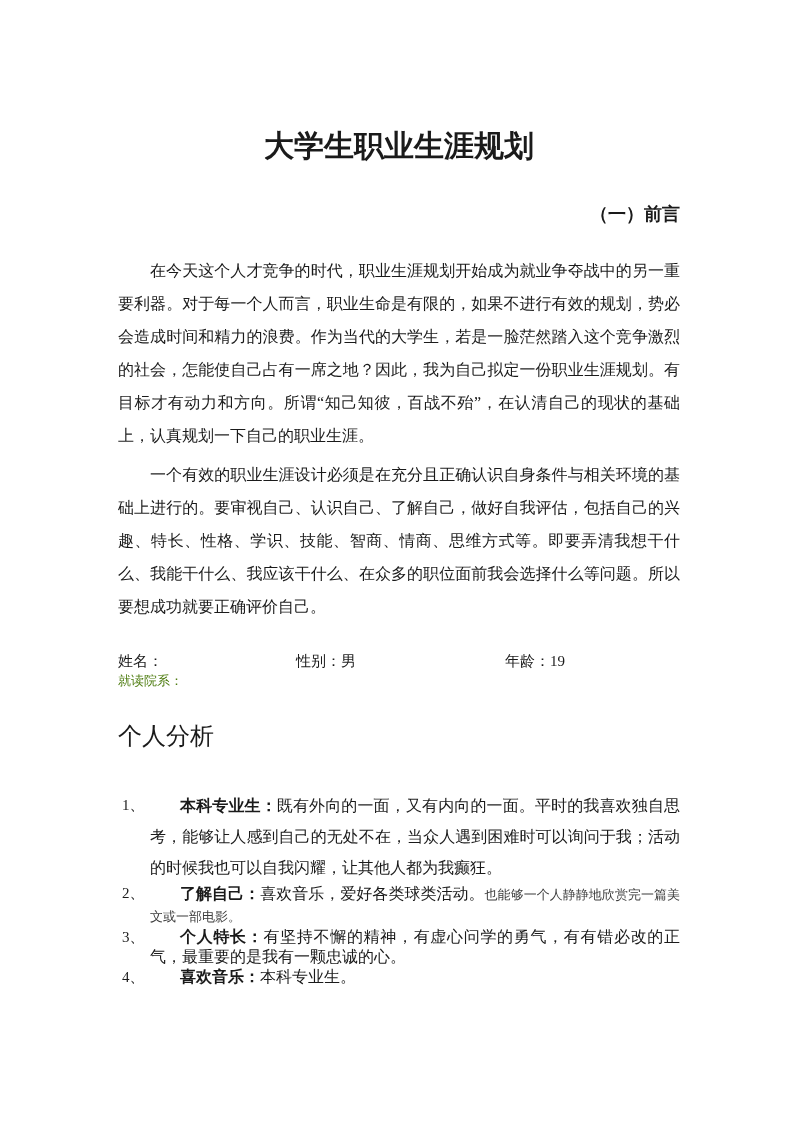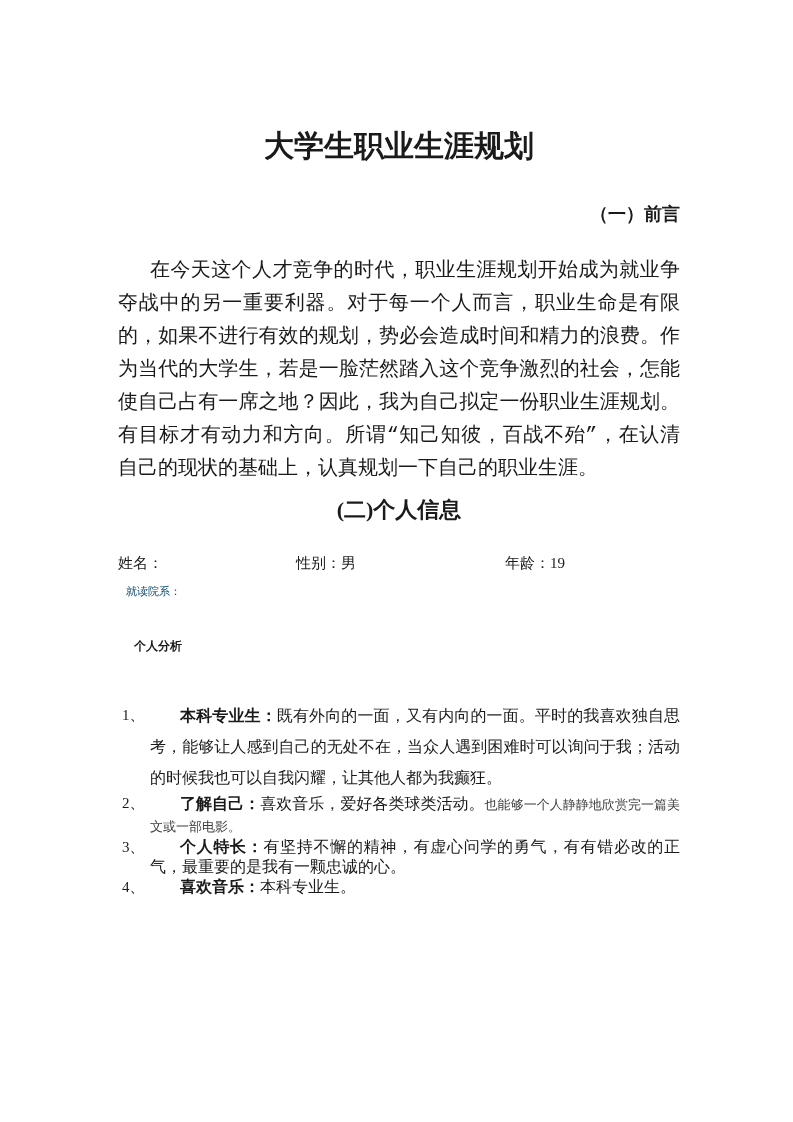--- a/index.html
+++ b/index.html
@@ -29,26 +29,25 @@
   }
   .preface-heading {
     margin: 36px 0 0 0;
     font-size: 18px;
     line-height: 24px;
     font-weight: 700;
     text-align: right;
   }
   .para {
     margin: 28px 0 0 0;
-    font-size: 20px;
+    font-size: 16px;
     line-height: 33px;
     text-align: justify;
     text-justify: inter-ideograph;
     text-indent: 32px;
-    font-family: Liberation Mono, monospace;
   }
   .para.second { margin-top: 6px; }
   .info-heading {
     margin: 10px 0 0 0;
     font-size: 22px;
     line-height: 30px;
     font-weight: 700;
     text-align: center;
   }
   .info-row {
@@ -56,30 +55,30 @@
     margin-top: 27px;
     height: 22px;
     font-size: 15px;
     line-height: 22px;
   }
   .info-field { position: absolute; top: 0; white-space: nowrap; }
   .field-name   { left: 0; }
   .field-gender { left: 178px; }
   .field-age    { left: 387px; }
   .dept-line {
-    margin: 8px;
-    font-size: 11px;
+    margin: 0;
+    font-size: 13px;
     line-height: 18px;
-    color: #0c4a6e;
+    color: #4d7c0f;
   }
   .analysis-heading {
-    margin: 33px 0 0 16px;
-    font-size: 12px;
+    margin: 33px 0 0 0;
+    font-size: 24px;
     line-height: 26px;
-    font-weight: 700;
+    font-weight: 400;
     font-family: "Liberation Sans", "DejaVu Sans", sans-serif;
   }
   .analysis-list { margin-top: 41px; }
   .analysis-item {
     position: relative;
     padding-left: 32px;
     font-size: 16px;
     text-align: justify;
     text-justify: inter-ideograph;
     text-indent: 30px;
@@ -111,22 +110,22 @@
 
 <div class="page">
   <div class="content">
 
     <h1 class="doc-title">大学生职业生涯规划</h1>
 
     <h2 class="preface-heading">（一）前言</h2>
 
     <p class="para first">在今天这个人才竞争的时代，职业生涯规划开始成为就业争夺战中的另一重要利器。对于每一个人而言，职业生命是有限的，如果不进行有效的规划，势必会造成时间和精力的浪费。作为当代的大学生，若是一脸茫然踏入这个竞争激烈的社会，怎能使自己占有一席之地？因此，我为自己拟定一份职业生涯规划。有目标才有动力和方向。所谓“知己知彼，百战不殆”，在认清自己的现状的基础上，认真规划一下自己的职业生涯。</p>
 
+    <p class="para second">一个有效的职业生涯设计必须是在充分且正确认识自身条件与相关环境的基础上进行的。要审视自己、认识自己、了解自己，做好自我评估，包括自己的兴趣、特长、性格、学识、技能、智商、情商、思维方式等。即要弄清我想干什么、我能干什么、我应该干什么、在众多的职位面前我会选择什么等问题。所以要想成功就要正确评价自己。</p>
 
-    <h2 class="info-heading">(二)个人信息</h2>
 
     <div class="info-row">
       <span class="info-field field-name">
         <span>姓名：</span>
       </span>
       <span class="info-field field-gender">
         <span>性别：</span><span>男</span>
       </span>
       <span class="info-field field-age">
         <span>年龄：</span><span>19</span>

